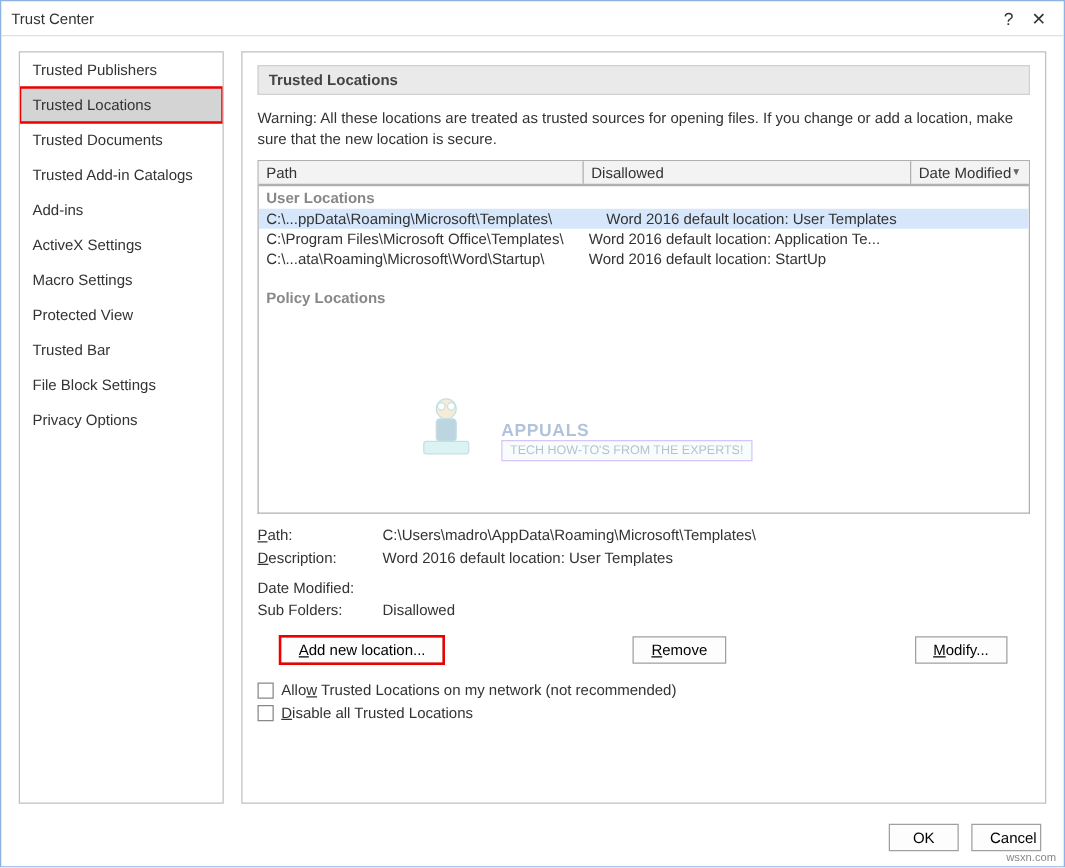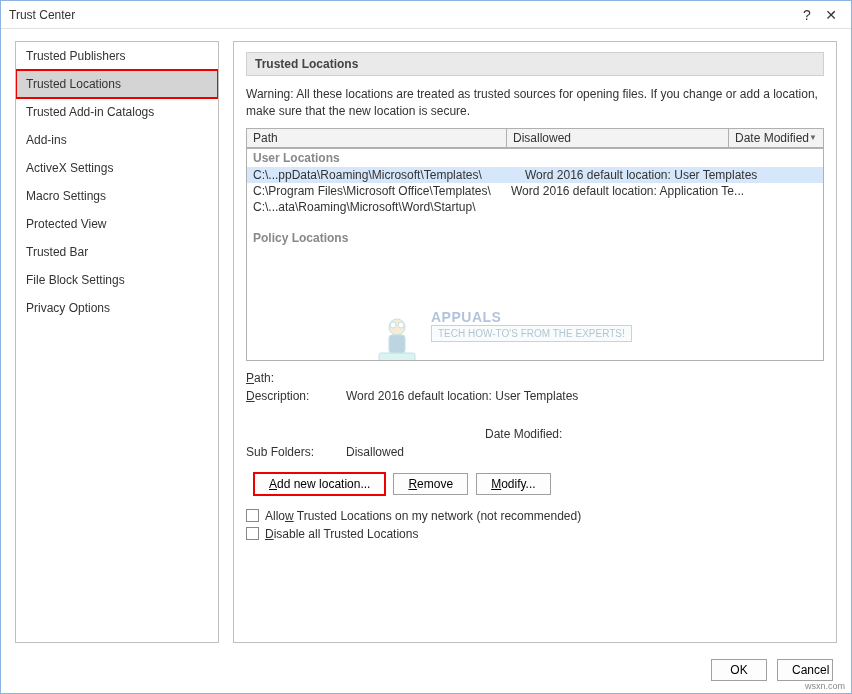--- a/index.html
+++ b/index.html
@@ -2,72 +2,73 @@
 <html><head>
   <meta charset="utf-8">
   <style>
     * { box-sizing: border-box; margin: 0; padding: 0; }
     body { font-family: "Segoe UI", Tahoma, sans-serif; font-size: 12px; background: #fff; color: #333; }
     .dialog { width: 852px; height: 694px; border: 1px solid #8db3e2; background: #fff; position: relative; }
     .titlebar { height: 28px; display: flex; align-items: center; padding: 0 8px; border-bottom: 1px solid #e0e0e0; }
     .titlebar .title { flex: 1; font-size: 12px; }
     .titlebar .help, .titlebar .close { width: 24px; text-align: center; font-size: 14px; cursor: pointer; }
     .content-area { position: absolute; top: 40px; left: 14px; right: 14px; bottom: 50px; display: flex; }
-    .sidebar { width: 204px; border: 1px solid #c0c0c0; background: #fff; overflow-y: auto; }
+    .sidebar { width: 164px; border: 1px solid #c0c0c0; background: #fff; overflow-y: auto; }
     .sidebar-item { padding: 7px 10px; cursor: pointer; }
     .sidebar-item.selected { background: #d4d4d4; }
     .highlight-red { outline: 2px solid #e00; outline-offset: -1px; }
     .main { flex: 1; margin-left: 14px; border: 1px solid #c0c0c0; background: #fff; padding: 10px 12px; position: relative; display: flex; flex-direction: column; }
     .section-header { background: #eaeaea; border: 1px solid #d0d0d0; padding: 4px 8px; font-weight: 600; color: #444; }
     .warning { margin: 10px 0 8px 0; line-height: 1.4; }
     .table { border: 1px solid #b0b0b0; }
     .thead { display: flex; background: #f3f3f3; border-bottom: 1px solid #b0b0b0; }
     .th { padding: 2px 6px; border-right: 1px solid #b0b0b0; cursor: pointer; display:flex; align-items:center; }
     .th-path { flex: 0 0 260px; }
     .th-desc { flex: 1; }
     .th-date { flex: 0 0 94px; border-right: none; justify-content: space-between; }
-    .list-region { height: 212px; border: 1px solid #b0b0b0; border-top: none; overflow: hidden; position: relative; }
+    .list-region { height: 262px; border: 1px solid #b0b0b0; border-top: none; overflow: hidden; position: relative; }
     .group-row { color: #888; font-weight: 600; padding: 2px 6px; }
     .row { display: flex; padding: 1px 6px; cursor: pointer; }
     .row.selected { background: #d6e7fb; gap: 14px; }
     .cell-path { flex: 0 0 258px; overflow: hidden; white-space: nowrap; text-overflow: ellipsis; }
     .cell-desc { flex: 1; overflow: hidden; white-space: nowrap; text-overflow: ellipsis; }
     .details { margin-top: 10px; }
     .details .drow { display: flex; margin-bottom: 4px; }
     .details .dlabel { width: 100px; }
     .details .dlabel .u { text-decoration: underline; }
-    .btn-row { display: flex; justify-content: flex-start; gap: 8px; margin: 10px 8px; }
+    .btn-row { display: flex; justify-content: space-between; gap: 8px; margin: 10px 18px; }
     .btn { border: 1px solid #a0a0a0; background: #fdfdfd; padding: 3px 14px; cursor: pointer; font-family: inherit; font-size: 12px; }
     .btn .u { text-decoration: underline; }
-    .checkbox-row { display: flex; align-items: flex-start; gap: 6px; margin-top: 4px; }
+    .checkbox-row { display: flex; align-items: flex-end; gap: 6px; margin-top: 4px; }
     .checkbox { width: 13px; height: 13px; border: 1px solid #888; background: #fff; cursor: pointer; }
     .chk .u { text-decoration: underline; }
     .footer { position: absolute; bottom: 12px; right: 18px; display: flex; gap: 10px; }
     .footer .btn { width: 56px; }
     .dropdown-arrow { font-size: 8px; color: #666; }
-    .watermark { position: absolute; top: 160px; left: 120px; opacity: 0.35; pointer-events: none; display:flex; align-items:flex-start; gap:4px; }
+    .watermark { position: absolute; top: 160px; left: 120px; opacity: 0.35; pointer-events: none; display:flex; align-items:flex-end; gap:14px; }
     .wm-box { border:1px solid #8b5cf6; background: rgba(120,200,200,0.15); padding:2px 6px; font-size:10px; color:#257; }
     .wm-title { font-size:14px; color:#259; font-weight:bold; letter-spacing:0.5px; }
     .wm-svg { width:60px; height:60px; }
     .wsxn { position:absolute; bottom:2px; right:6px; font-size:9px; color:#888; }
   </style>
 </head>
 <body>
 
 <div class="dialog">
   <div class="titlebar">
     <span class="title">Trust Center</span>
     <span class="help">?</span>
     <span class="close">✕</span>
   </div>
 
   <div class="content-area">
     <div class="sidebar">
       <div class="sidebar-item">Trusted Publishers</div>
       <div class="sidebar-item selected highlight-red">Trusted Locations</div>
+      <div class="sidebar-item">Trusted Documents</div>
       <div class="sidebar-item">Trusted Add-in Catalogs</div>
       <div class="sidebar-item">Add-ins</div>
       <div class="sidebar-item">ActiveX Settings</div>
       <div class="sidebar-item">Macro Settings</div>
       <div class="sidebar-item">Protected View</div>
       <div class="sidebar-item">Trusted Bar</div>
       <div class="sidebar-item">File Block Settings</div>
       <div class="sidebar-item">Privacy Options</div>
     </div>
 
@@ -90,20 +91,21 @@
         <div class="row selected">
           <div class="cell-path">C:\...ppData\Roaming\Microsoft\Templates\</div>
           <div class="cell-desc">Word 2016 default location: User Templates</div>
         </div>
         <div class="row">
           <div class="cell-path">C:\Program Files\Microsoft Office\Templates\</div>
           <div class="cell-desc">Word 2016 default location: Application Te...</div>
         </div>
         <div class="row">
           <div class="cell-path">C:\...ata\Roaming\Microsoft\Word\Startup\</div>
+          <div class="cell-desc">Word 2016 default location: StartUp</div>
         </div>
         <div class="group-row" style="margin-top:14px;">Policy Locations</div>
 
         <div class="watermark">
           <svg class="wm-svg" viewBox="0 0 60 60">
             <circle cx="30" cy="18" r="8" fill="#e8c890" stroke="#5aa"></circle>
             <rect x="22" y="26" width="16" height="18" rx="3" fill="#48a" stroke="#5aa"></rect>
             <rect x="12" y="44" width="36" height="10" rx="2" fill="#9dd" stroke="#5aa"></rect>
             <circle cx="26" cy="16" r="3" fill="#fff" stroke="#5aa"></circle>
             <circle cx="34" cy="16" r="3" fill="#fff" stroke="#5aa"></circle>
@@ -111,26 +113,27 @@
           <div>
             <div class="wm-title">APPUALS</div>
             <div class="wm-box">TECH HOW-TO'S FROM THE EXPERTS!</div>
           </div>
         </div>
       </div>
 
       <div class="details">
         <div class="drow">
           <div class="dlabel"><span class="u">P</span><span>ath:</span></div>
+          <div>C:\Users\madro\AppData\Roaming\Microsoft\Templates\</div>
         </div>
         <div class="drow">
           <div class="dlabel"><span class="u">D</span><span>escription:</span></div>
           <div>Word 2016 default location: User Templates</div>
         </div>
-        <div class="drow" style="margin-top:24px;justify-content:center;">
+        <div class="drow" style="margin-top:10px;">
           <div class="dlabel">Date Modified:</div>
           <div></div>
         </div>
         <div class="drow">
           <div class="dlabel">Sub Folders:</div>
           <div>Disallowed</div>
         </div>
       </div>
 
       <div class="btn-row">

